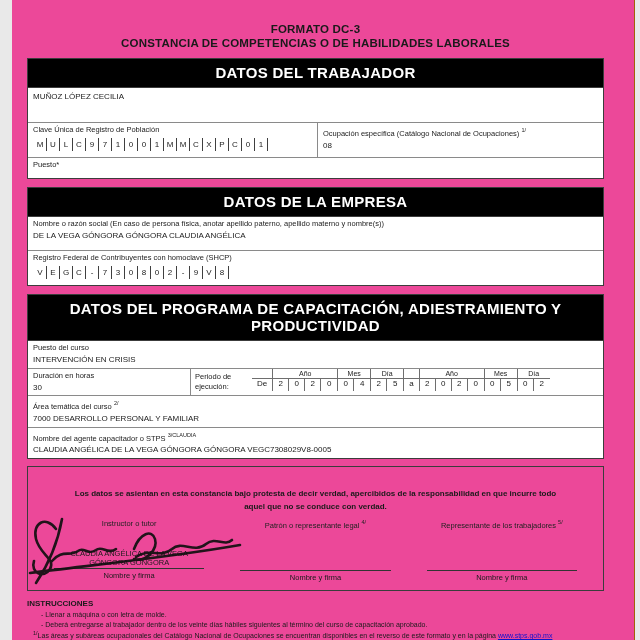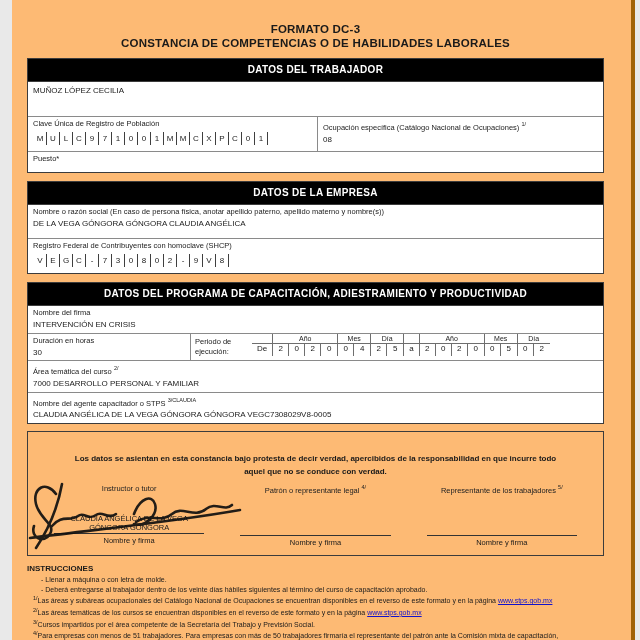--- a/index.html
+++ b/index.html
@@ -1,25 +1,25 @@
 <!DOCTYPE html>
 <html><head>
 <meta charset="utf-8">
 <style>
   * { margin:0; padding:0; box-sizing:border-box; }
   html,body { width:640px; height:640px; overflow:hidden; background:#e9e9e9;
     font-family:"Liberation Sans", sans-serif; color:#1a1a1a; }
-  .page { position:absolute; top:0; bottom:0; left:12px; right:5px; background:#fdba74;
-    border-right:4px solid #a16207; }
+  .page { position:absolute; top:0; bottom:0; left:12px; right:5px; background:#ec4899;
+    border-right:1px solid #a16207; }
   .content { width:577px; margin-left:15px; padding-top:22px; }
 
   .title { text-align:center; font-weight:bold; font-size:11.5px; line-height:14px; letter-spacing:.2px; }
 
   .section { border:1px solid #3c3c3c; margin-top:8px; background:#fff; }
-  .bar { background:#000; color:#fff; font-weight:bold; font-size:10px; text-align:center;
+  .bar { background:#000; color:#fff; font-weight:bold; font-size:15px; text-align:center;
     padding:5px 0 6px 0; letter-spacing:.3px; }
   .row { border-top:1px solid #8a8a8a; padding:2px 5px 3px 5px; }
   .row.first { border-top:1px solid #3c3c3c; }
   .lab { font-size:7.5px; color:#222; line-height:10px; }
   .val { font-size:8px; line-height:11px; padding-top:1px; }
   sup.mark { font-size:5.5px; vertical-align:super; }
 
   .split { display:flex; padding:0; }
   .split > div { padding:2px 5px 3px 5px; }
   .split .left { flex:0 0 289px; }
@@ -139,21 +139,21 @@
         <span class="cell">9</span>
         <span class="cell">V</span>
         <span class="cell">8</span>
       </div>
     </div>
   </div>
 
   <div class="section">
     <div class="bar">DATOS DEL PROGRAMA DE CAPACITACIÓN, ADIESTRAMIENTO Y PRODUCTIVIDAD</div>
     <div class="row first h-curso">
-      <div class="lab">Nombre del firma</div>
+      <div class="lab">Puesto del curso</div>
       <div class="val">INTERVENCIÓN EN CRISIS</div>
     </div>
     <div class="row prow">
       <div class="dur">
         <div class="lab">Duración en horas</div>
         <div class="val">30</div>
       </div>
       <div class="plab">
         <div>Periodo de</div>
         <div>ejecución:</div>

